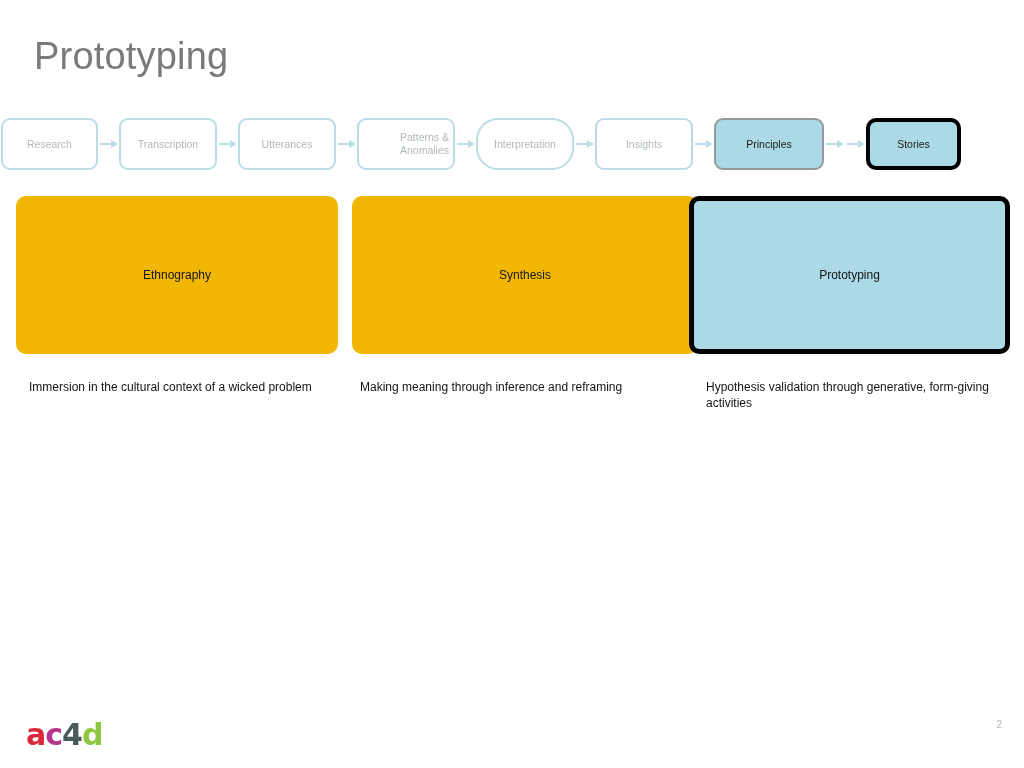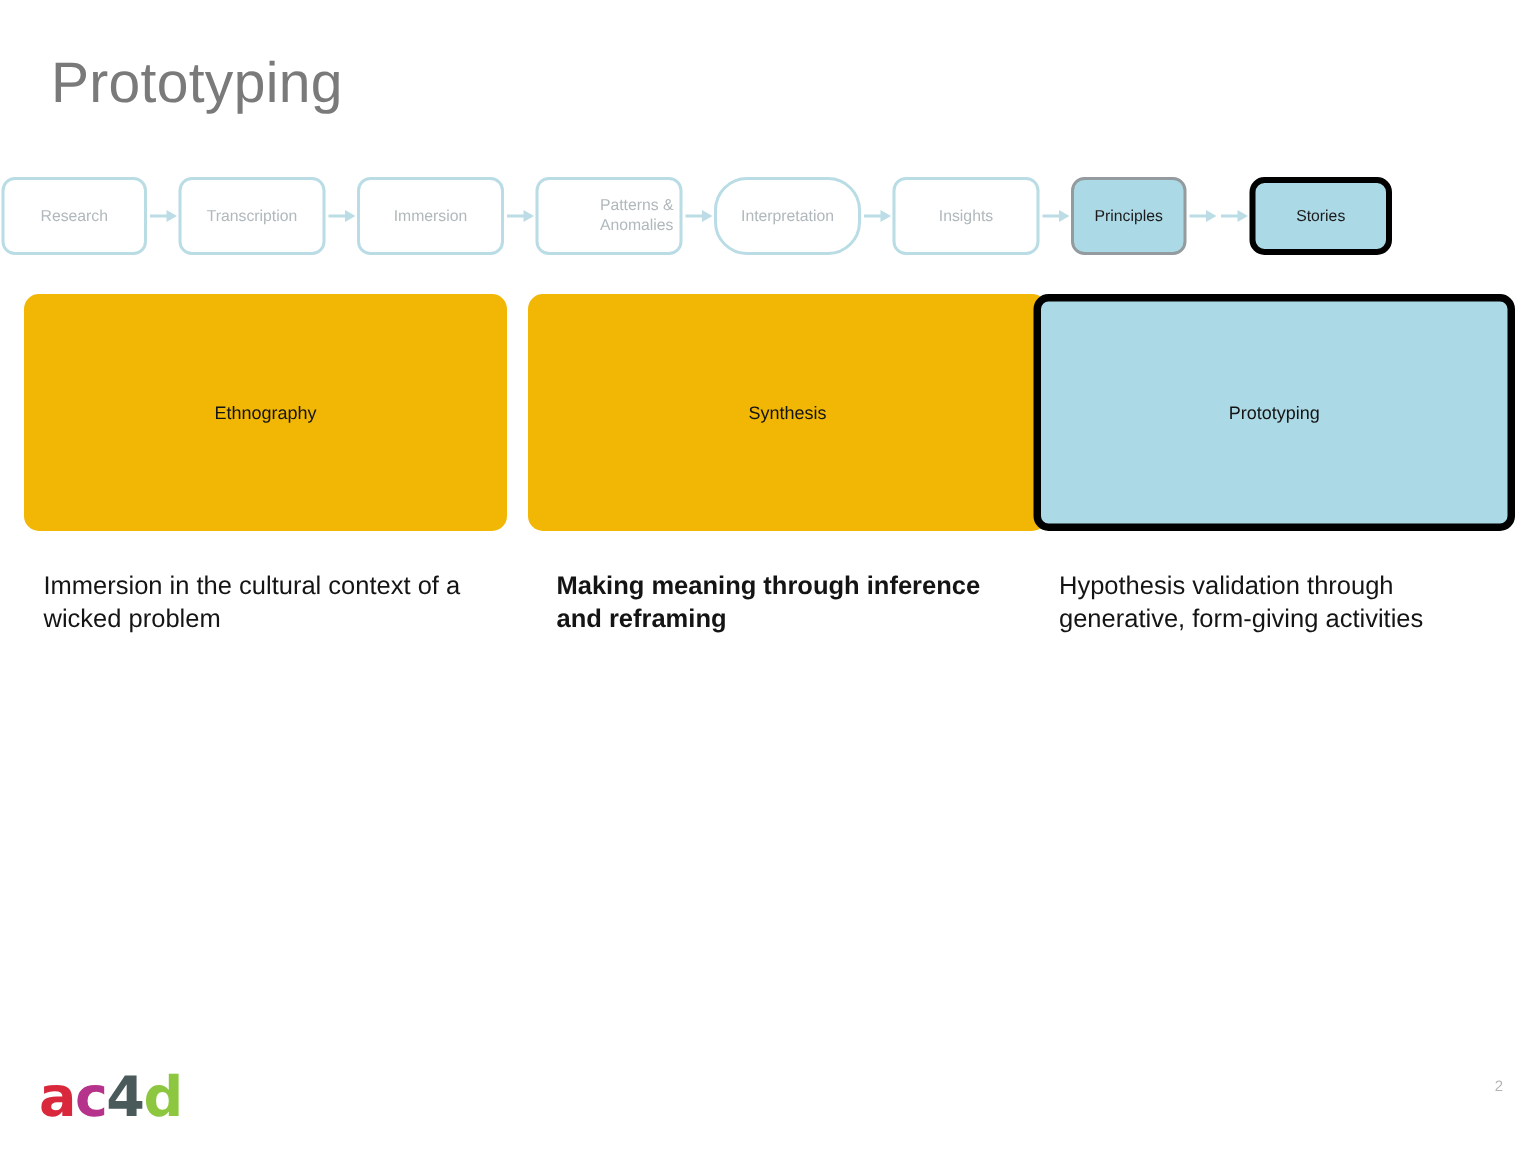--- a/index.html
+++ b/index.html
@@ -132,34 +132,34 @@
   
   .captions {
     position: absolute;
     left: 16px;
     top: 380px;
     width: 994px;
   }
   .caption {
     position: absolute;
     top: 0;
-    font-size: 17px;
+    font-size: 12px;
     line-height: 1.32;
     color: #141414;
   }
   .caption-1 { left: 13px;  width: 290px; }
-  .caption-2 { left: 355px; width: 290px; font-weight: bold; }
+  .caption-2 { left: 344px; width: 290px; }
   .caption-3 { left: 690px; width: 300px; }
 
   
   .logo {
     position: absolute;
     left: 26px;
     bottom: 18px;
-    font-size: 37px;
+    font-size: 30px;
     font-weight: 700;
     letter-spacing: -1px;
     line-height: 1;
     font-family: "DejaVu Sans", sans-serif;
   }
   .logo span { display: inline-block; }
 
   .page-number {
     position: absolute;
     right: 22px;
@@ -176,36 +176,36 @@
 <div class="flow" id="flow-root">
     <div class="flow-step pale" style="width: 97px;">
       <span>Research</span>
     </div>
     <div class="flow-arrow"></div>
     <div class="flow-step pale" style="width: 98px;">
       <span>Transcription</span>
     </div>
     <div class="flow-arrow"></div>
     <div class="flow-step pale" style="width: 98px;">
-      <span>Immersion</span>
+      <span>Utterances</span>
     </div>
     <div class="flow-arrow"></div>
     <div class="flow-step pale" style="width: 98px; text-align: right;">
       <span>Patterns &amp; Anomalies</span>
     </div>
     <div class="flow-arrow"></div>
     <div class="flow-step pale" style="width: 98px; border-radius: 22px;">
       <span>Interpretation</span>
     </div>
     <div class="flow-arrow"></div>
     <div class="flow-step pale" style="width: 98px; text-align: right;">
       <span>Insights</span>
     </div>
     <div class="flow-arrow"></div>
-    <div class="flow-step filled" style="width: 77px; align-items: center;">
+    <div class="flow-step filled" style="width: 110px; align-items: center;">
       <span>Principles</span>
     </div>
     <div class="flow-arrow"></div>
     <div class="flow-arrow"></div>
     <div class="flow-step highlight" style="width: 95px;">
       <span>Stories</span>
     </div>
   </div>
 
 <div class="panels" id="panels-root">

